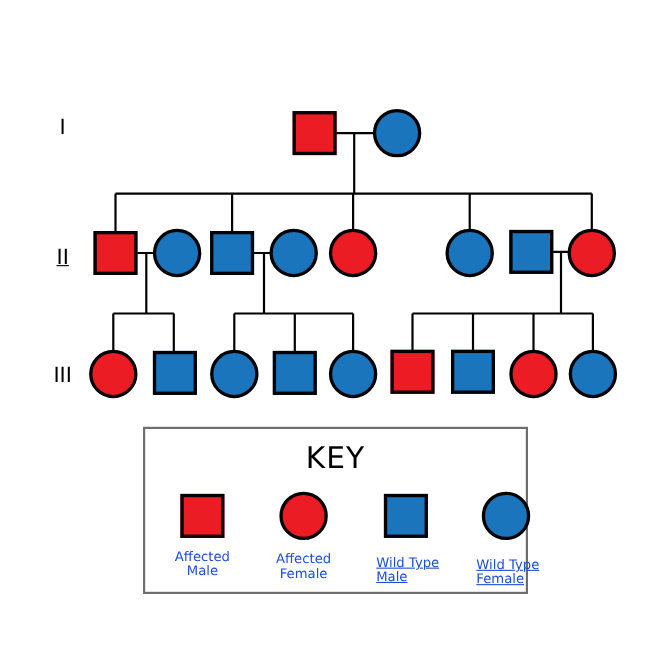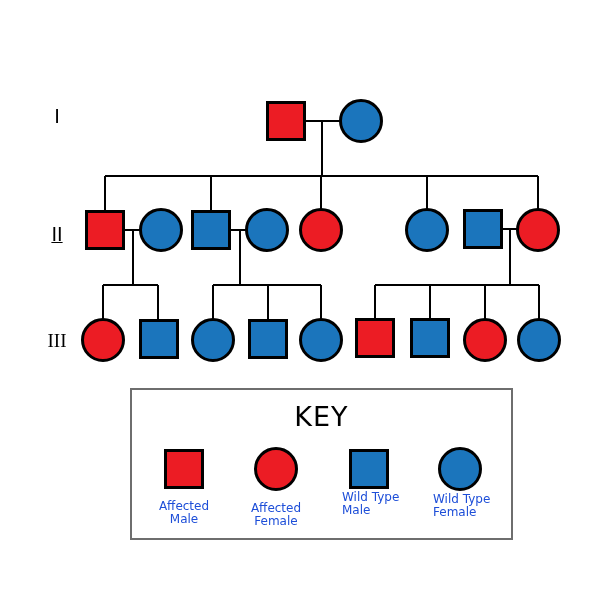--- a/index.html
+++ b/index.html
@@ -22,26 +22,26 @@
   .gen-label {
     position: absolute;
     left: 35px;
     width: 44px;
     text-align: center;
     font-size: 19px;
     color: #000000;
   }
   .gl-0 { top: 105px; }
   .gl-1 { top: 223px; text-decoration: underline; }
-  .gl-2 { top: 330px; font-family: Liberation Serif, serif; }
+  .gl-2 { top: 330px; }
   .key-box {
     position: absolute;
     left: 130px;
     top: 388px;
-    width: 383px;
+    width: 350px;
     height: 152px;
     box-sizing: border-box;
     border: 2px solid #6e6e6e;
     background: #ffffff;
   }
   .key-title {
     margin-top: 11px;
     text-align: center;
     font-size: 27px;
     color: #000000;
@@ -60,21 +60,21 @@
   }
   .key-symbol.male   { width: 40px; height: 40px; margin-top: 3px; }
   .key-symbol.female { width: 44px; height: 44px; border-radius: 50%; margin-top: 1px; }
   .key-label {
     margin-top: 11px;
     font-size: 12px;
     line-height: 13px;
     color: #1d4ed8;
   }
   .key-label.center { text-align: center; }
-  .key-label.left   { text-align: left; padding-left: 18px; margin-top: 2px; }
+  .key-label.left   { text-align: left; padding-left: 18px; margin-top: 16px; text-decoration: underline; }
 </style>
 </head>
 <body>
 
 <div class="stage">
 
   <svg id="connector-svg" width="600" height="600">
       <line x1="286" y1="121" x2="361" y2="121" stroke="#000000" stroke-width="2"></line>
       <line x1="322" y1="121" x2="322" y2="176" stroke="#000000" stroke-width="2"></line>
       <line x1="105" y1="176" x2="538" y2="176" stroke="#000000" stroke-width="2"></line>

